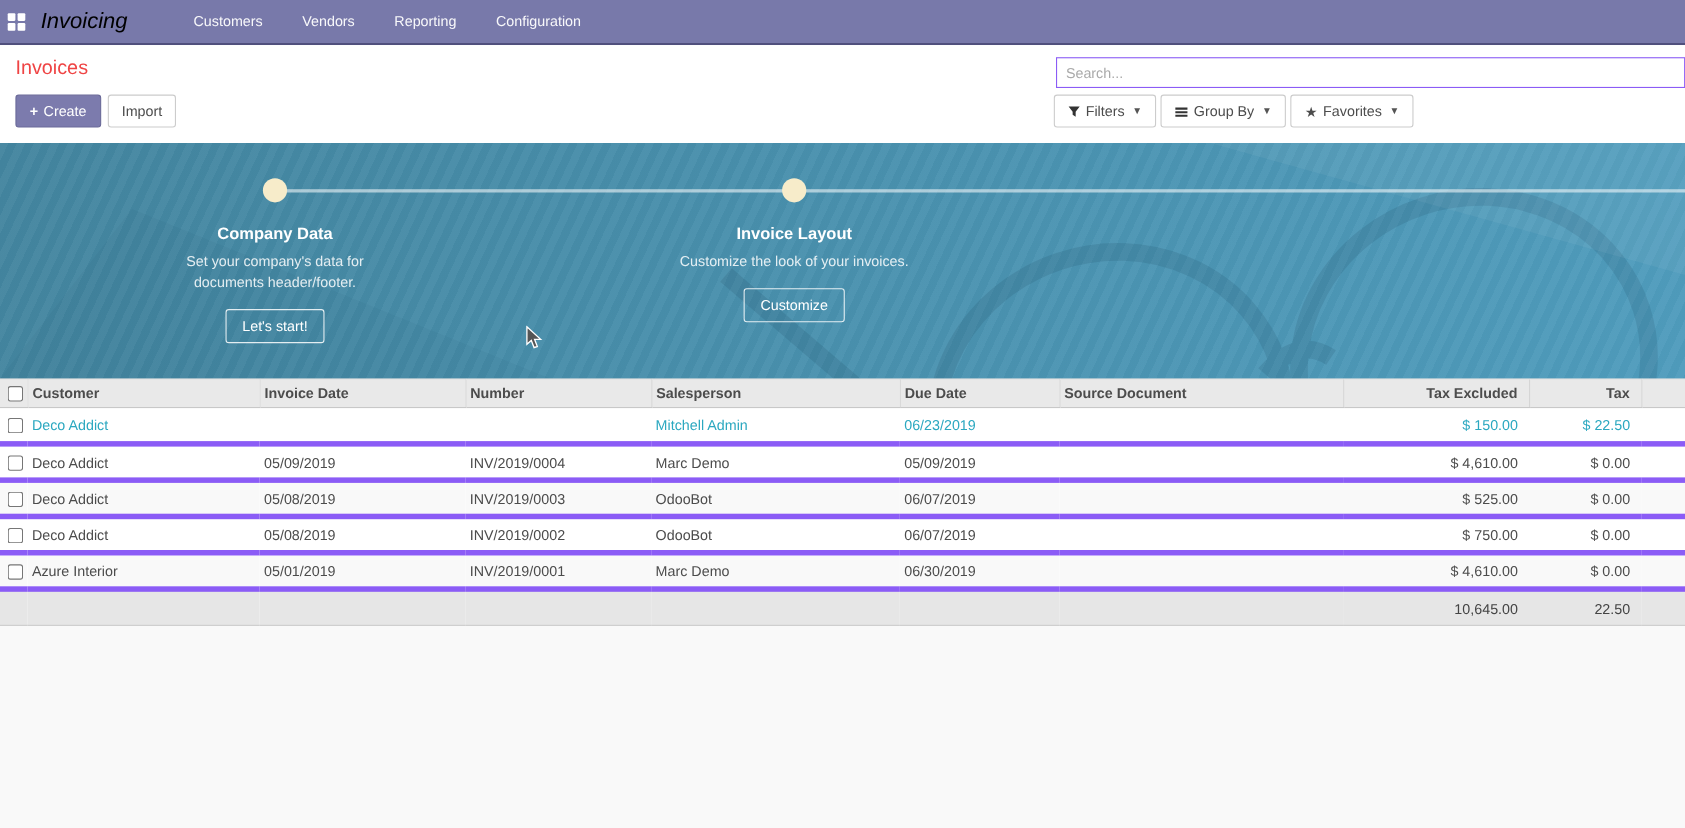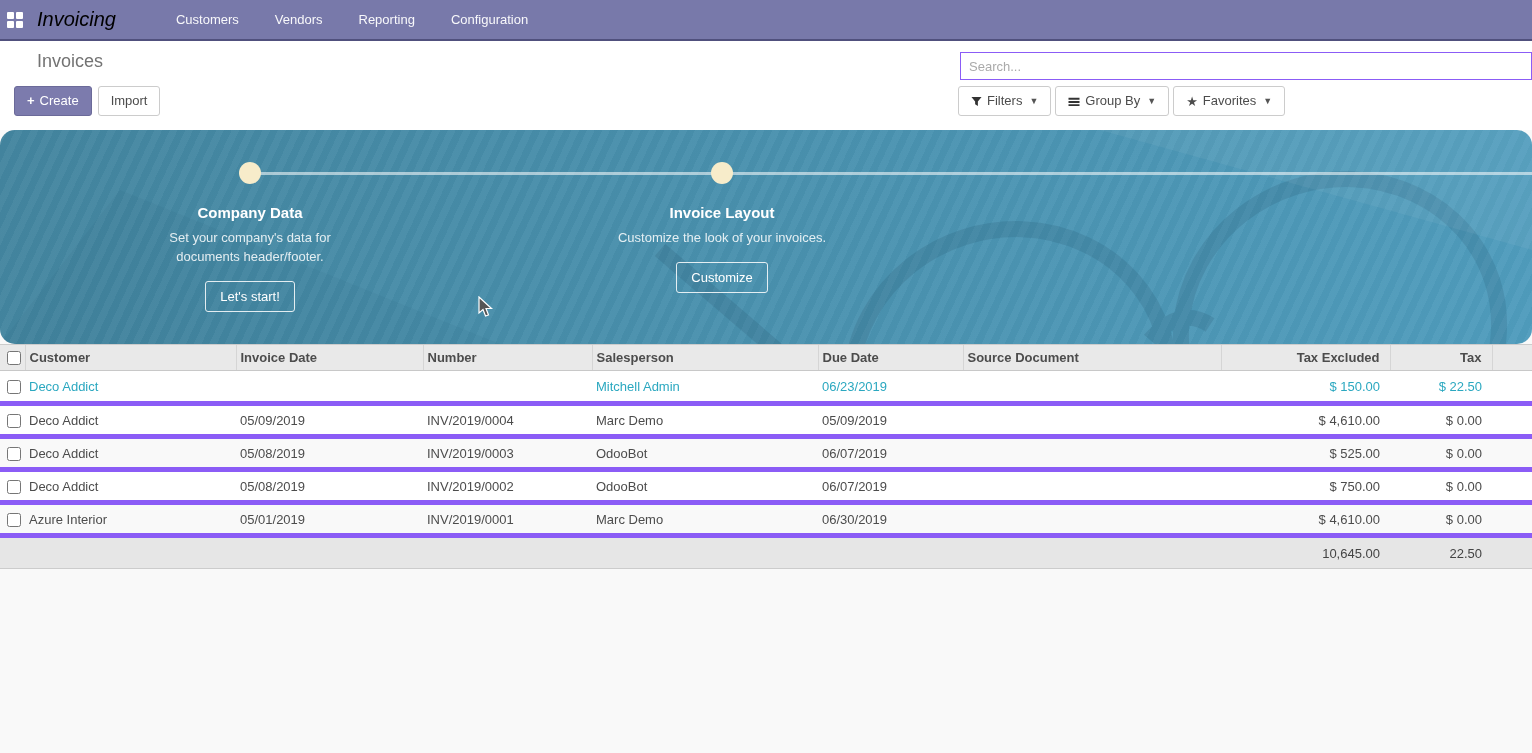--- a/index.html
+++ b/index.html
@@ -23,21 +23,21 @@
   .apps-icon span { background:#fff; border-radius:1px; }
   .app-title { color:#000000; font-size:20px; font-weight:400; margin-right:50px;font-style:italic; }
   .top-menu { display:flex; align-items:flex-end; gap:16px; height:100%; }
   .nav-item {
     color:rgba(255,255,255,0.95); font-size:13px; padding:0 10px; height:100%;
     display:flex; align-items:center; cursor:pointer; text-decoration:none;
   }
 
   
   .control-panel { background:#fff; height:89px; position:relative; }
-  .breadcrumb { position:absolute; left:14px; top:10px; font-size:18px; color:#737373;margin-left:23px; }
+  .breadcrumb { position:absolute; left:14px; top:10px; font-size:18px; color:#ef4444; }
   .btn-row { position:absolute; left:14px; top:45px; display:flex; gap:6px; }
   .btn {
     font-size:13px; border:1px solid #ccc; background:#fff; color:#4c4c4c;
     border-radius:3px; padding:6px 12px; cursor:pointer; line-height:16px;
     display:inline-flex; align-items:center; gap:5px;
   }
   .btn.primary { background:var(--accent-purple,#7c7bad); border-color:#6b6a99; color:#fff; }
   .plus-glyph { font-weight:bold; font-size:13px; }
   .search-box {
     position:absolute; left:960px; top:11px; width:572px; height:28px;
@@ -48,21 +48,20 @@
   .filter-row { position:absolute; left:958px; top:45px; display:flex; gap:4px; }
   .btn .caret { font-size:9px; color:#555; margin-left:2px; }
   .btn svg { display:block; }
 
   
   .onboarding {
     height:214px; position:relative; overflow:hidden;
     background:
       repeating-linear-gradient(115deg, rgba(255,255,255,0.035) 0 7px, rgba(0,0,0,0.015) 7px 14px),
       linear-gradient(100deg, var(--banner-from,#43859f), var(--banner-to,#4f9cbd));
-    border-radius: 15px;
   }
   .banner-art { position:absolute; inset:0; pointer-events:none; }
   .progress-line {
     position:absolute; top:42px; left:250px; right:0; height:3px;
     background:rgba(255,255,255,0.55);
   }
   .steps { position:absolute; top:0; left:14px; display:flex; }
   .step { width:472px; display:flex; flex-direction:column; align-items:center; text-align:center; }
   .dot {
     width:22px; height:22px; border-radius:50%; background:var(--dot-color,#f7ecca);

